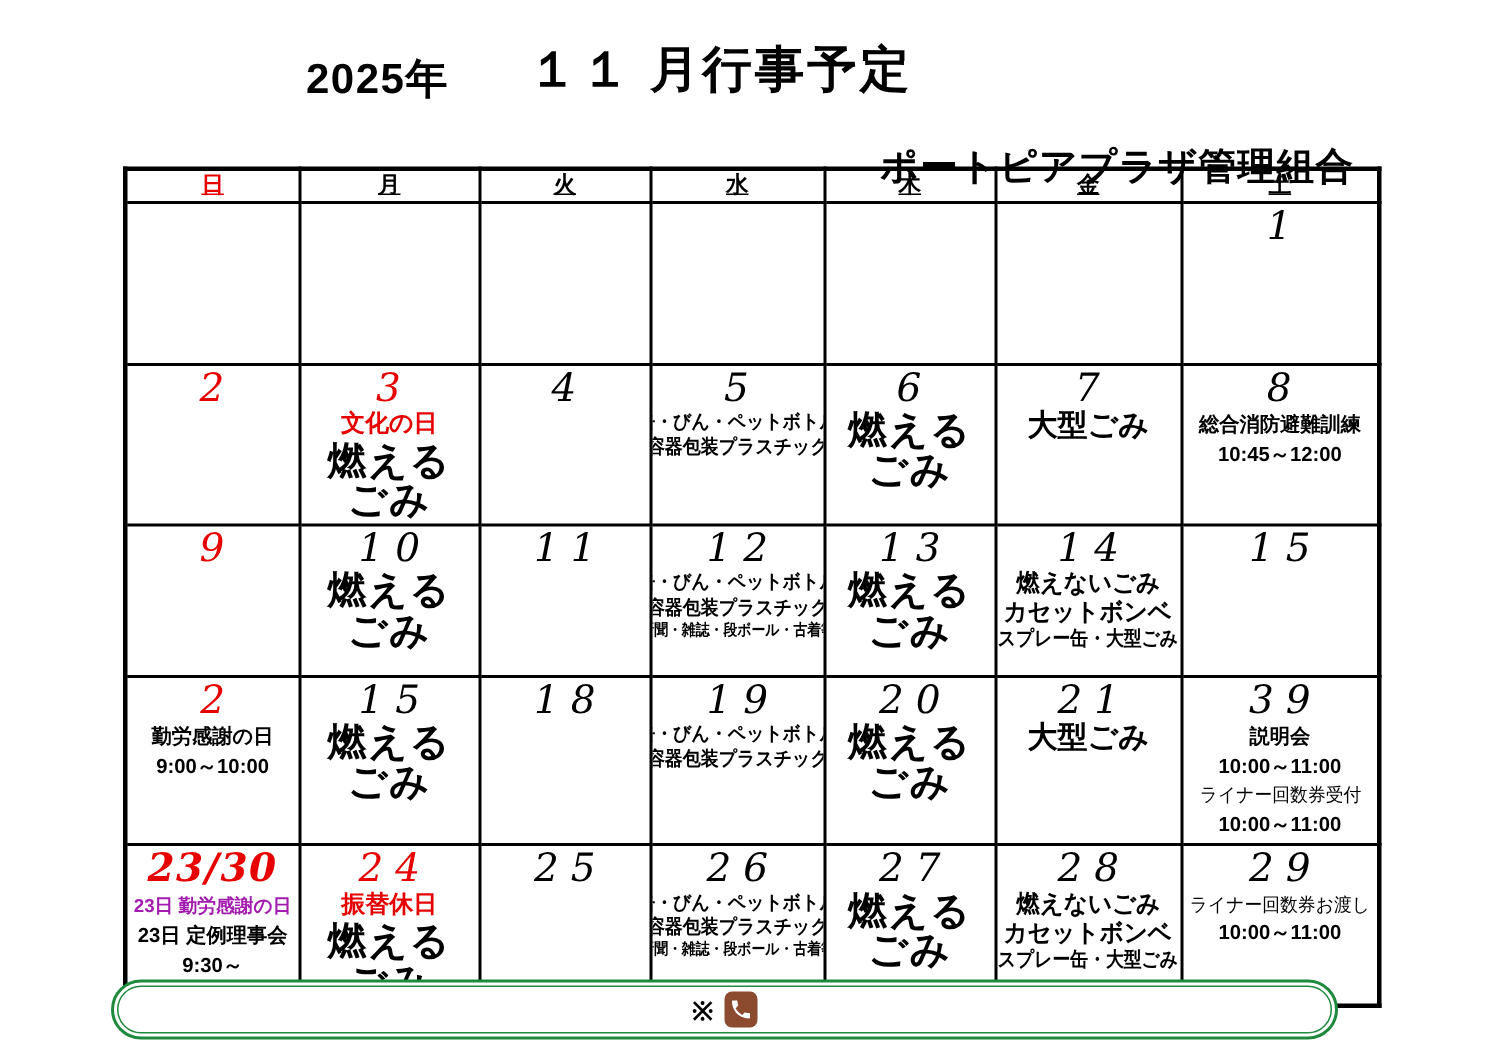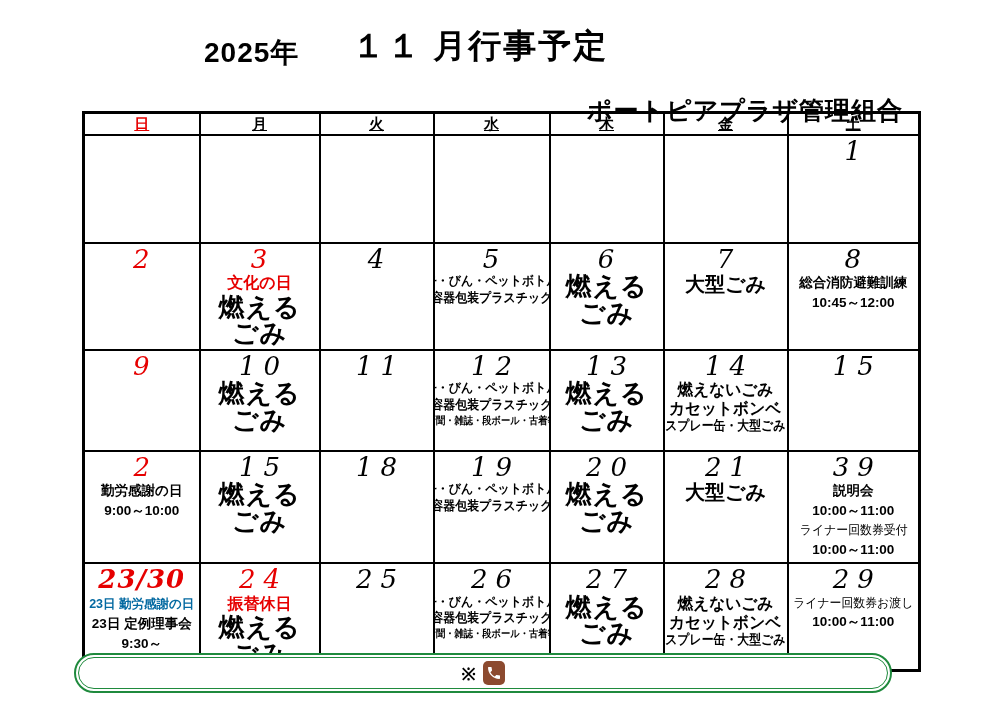--- a/index.html
+++ b/index.html
@@ -61,21 +61,21 @@
     font-style:italic;
     font-size:26px;line-height:1.08;
     letter-spacing:1px;
   }
   .date.sp{letter-spacing:8px;padding-left:8px;}
   .date.slash{font-size:26px;letter-spacing:1px;font-weight:bold;}
   .date.red{color:#e60000;}
   .top,.bottom{display:flex;flex-direction:column;align-items:center;width:100%;}
   
   .ev-holiday{color:#e60000;font-size:16px;font-weight:bold;line-height:1.3;white-space:nowrap;}
-  .ev-holiday-small{color:#0369a1;font-size:12.5px;font-weight:bold;line-height:1.6;white-space:nowrap;}
+  .ev-holiday-small{color:#a21caf;font-size:12.5px;font-weight:bold;line-height:1.6;white-space:nowrap;}
   .ev-burn{font-size:26px;font-weight:900;line-height:1.02;letter-spacing:1px;white-space:nowrap;}
   .ev-recycle{font-size:13px;font-weight:900;line-height:1.3;white-space:nowrap;transform:scaleX(0.92);}
   .ev-paper{font-size:10.5px;font-weight:900;line-height:1.3;white-space:nowrap;transform:scaleX(0.88);}
   .ev-large{font-size:20px;font-weight:900;line-height:1.1;white-space:nowrap;text-align:right;}
   .ev-nonburn{font-size:16.5px;font-weight:900;line-height:1.15;white-space:nowrap;transform:scaleX(0.95);}
   .ev-spray{font-size:13.5px;font-weight:900;line-height:1.25;white-space:nowrap;transform:scaleX(0.88);}
   .ev-plain{font-size:13.5px;font-weight:bold;line-height:1.5;white-space:nowrap;}
   .ev-plain-small{font-size:12.5px;font-weight:normal;line-height:1.5;white-space:nowrap;transform:scaleX(0.95);}
   
   .note{

